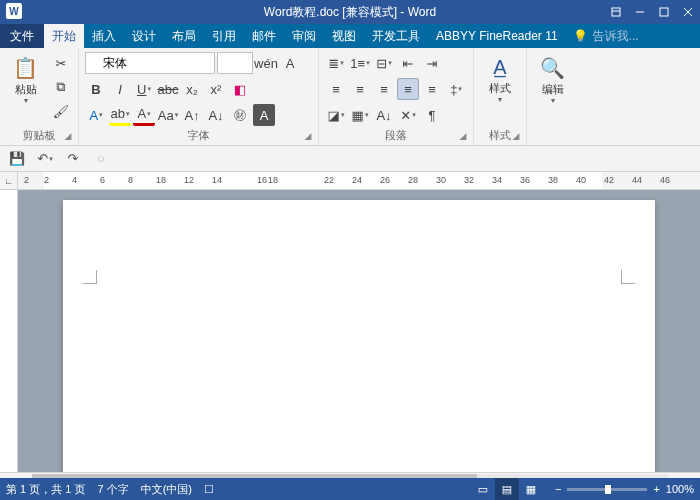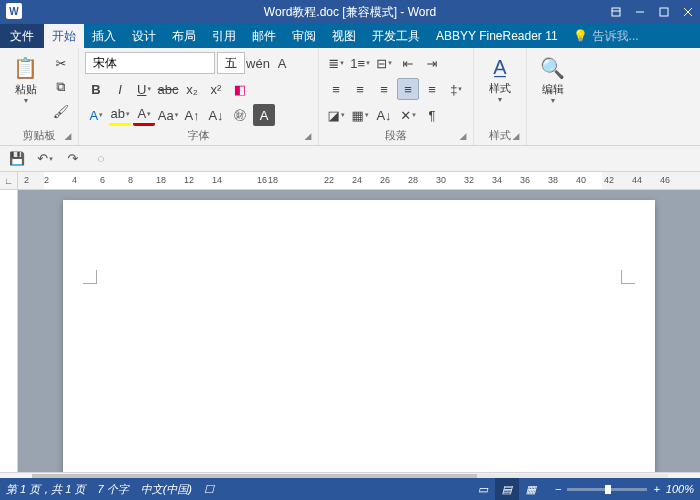--- a/index.html
+++ b/index.html
@@ -31,21 +31,21 @@
 
 .big-btn { display:flex; flex-direction:column; align-items:center; justify-content:center; width:40px; padding:4px 2px; cursor:pointer; border-radius:2px; }
 .big-btn .icon { font-size:20px; }
 .big-btn .dd { font-size:7px; color:#666; }
 .big-btn span { font-size:11px; margin-top:2px; }
 
 .small-btn { width:22px; height:22px; display:flex; align-items:center; justify-content:center; cursor:pointer; border-radius:2px; font-size:13px; color:#444;}
 .small-btn.active { background:#c8d4e8; border:1px solid #9ab; }
 .dd-arrow { font-size:7px; color:#666; margin-left:1px; }
 
-select, input.combo { height:22px; border:1px solid #c0c0c0; background:#fff; font-size:12px; padding:0 7px; }
+select, input.combo { height:22px; border:1px solid #c0c0c0; background:#fff; font-size:12px; padding:0 17px; }
 .font-name { width:130px; }
 .font-size { width:28px; }
 
 .qat { height: 26px; background:#f3f3f3; border-bottom:1px solid #d4d4d4; display:flex; align-items:center; padding:0 6px; gap:6px; }
 .qat .small-btn { color:#555; }
 
 .ruler { height: 18px; background:#fff; border-bottom:1px solid #d4d4d4; display:flex; position:relative; font-size:9px; color:#555; overflow:hidden;}
 .ruler .corner { width:18px; height:18px; background:#f3f3f3; border-right:1px solid #d4d4d4; display:flex; align-items:center; justify-content:center; cursor:pointer;}
 .ruler .scale { flex:1; position:relative; background: linear-gradient(to right,#f3f3f3 0, #f3f3f3 26px, #fff 26px, #fff 584px, #f3f3f3 584px); }
 .ruler .tick { position:absolute; top:3px; }
@@ -56,21 +56,21 @@
 .page { width: 592px; height: 400px; background:#fff; box-shadow: 0 2px 6px rgba(0,0,0,0.3); position:relative; }
 .crop { position:absolute; width:14px; height:14px; border:0; }
 .crop.tl { top:70px; left:20px; border-left:1px solid #aaa; border-top:1px solid #aaa; transform: rotate(180deg);}
 .crop.tr { top:70px; right:20px; border-right:1px solid #aaa; border-top:1px solid #aaa; transform: rotate(180deg);}
 
 .hscroll { height:16px; background:#f3f3f3; border-top:1px solid #d4d4d4; display:flex; align-items:center; }
 .hscroll .track { flex:1; height:14px; background:#e8e8e8; margin:0 16px; position:relative; }
 .hscroll .thumb { position:absolute; left:0; width:70%; height:100%; background:#c4c4c4; }
 .hscroll .arrow { width:16px; text-align:center; font-size:9px; color:#666; cursor:pointer;}
 
-.statusbar { height:22px; background:#2b579a; color:#fff; display:flex; align-items:center; font-size:11px; padding:0 6px; gap:12px; position: absolute; bottom: 0; left: 0; width: 100%; font-style: italic; }
+.statusbar { height:22px; background:#2b579a; color:#fff; display:flex; align-items:center; font-size:11px; padding:0 6px; gap:12px; position: absolute; bottom: 0; left: 0; width: 100%; }
 .statusbar .spacer { flex:1; }
 .statusbar .view-btns { display:flex; gap:0; }
 .statusbar .view-btns div { width:24px; height:22px; display:flex; align-items:center; justify-content:center; cursor:pointer; }
 .statusbar .view-btns div.active { background:#1e3f72; }
 .statusbar .zoom { display:flex; align-items:center; gap:6px; }
 .statusbar .slider { width:80px; height:3px; background:#7a93bb; position:relative; }
 .statusbar .slider .knob { position:absolute; left:38px; top:-3px; width:6px; height:9px; background:#fff; }
 
 svg { display:block; }
 </style>

